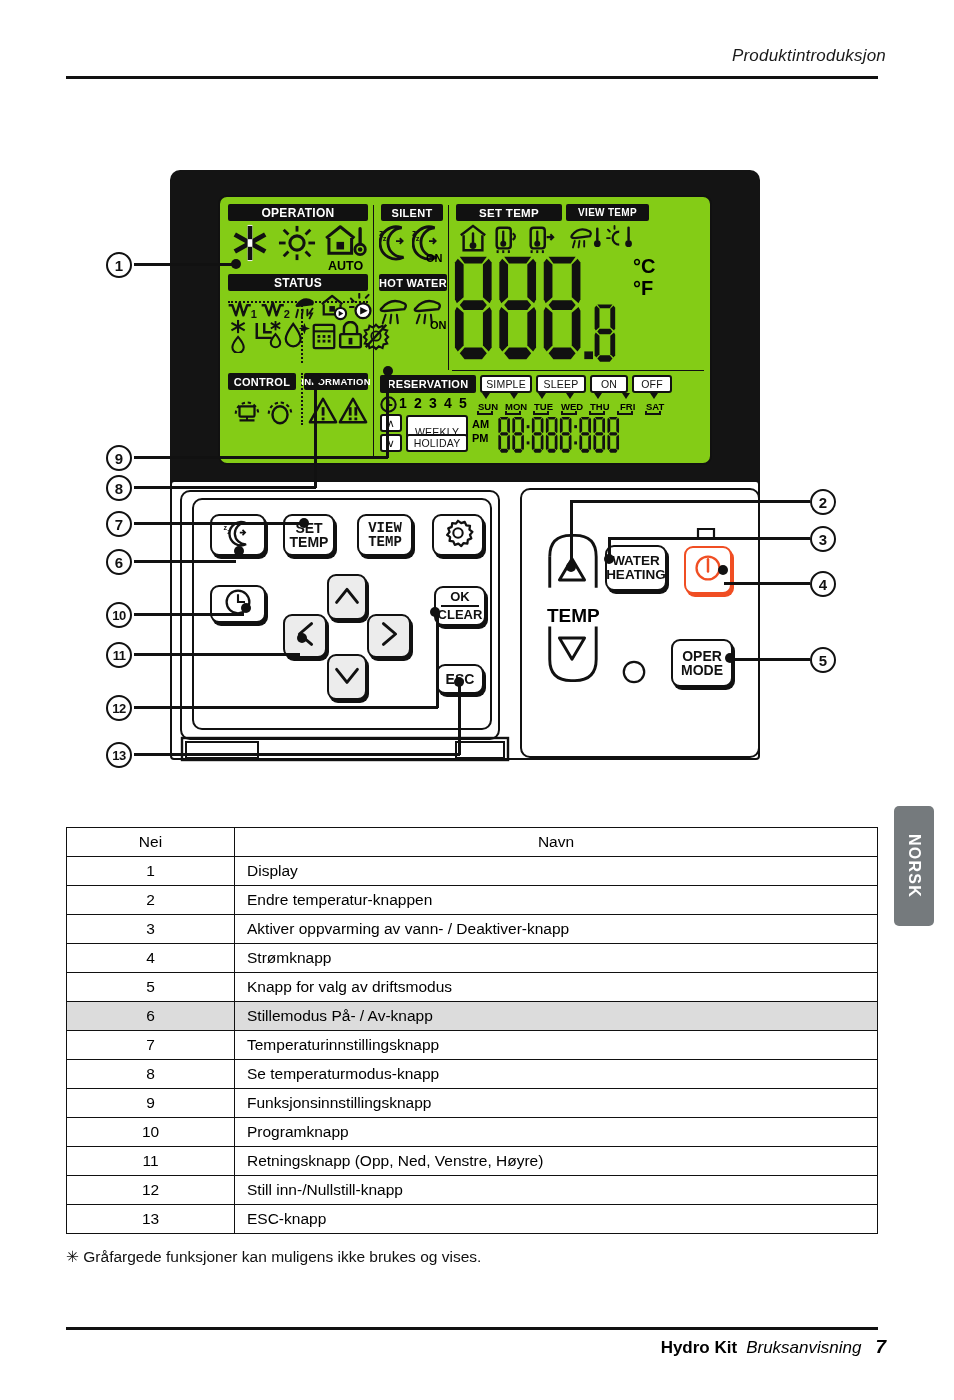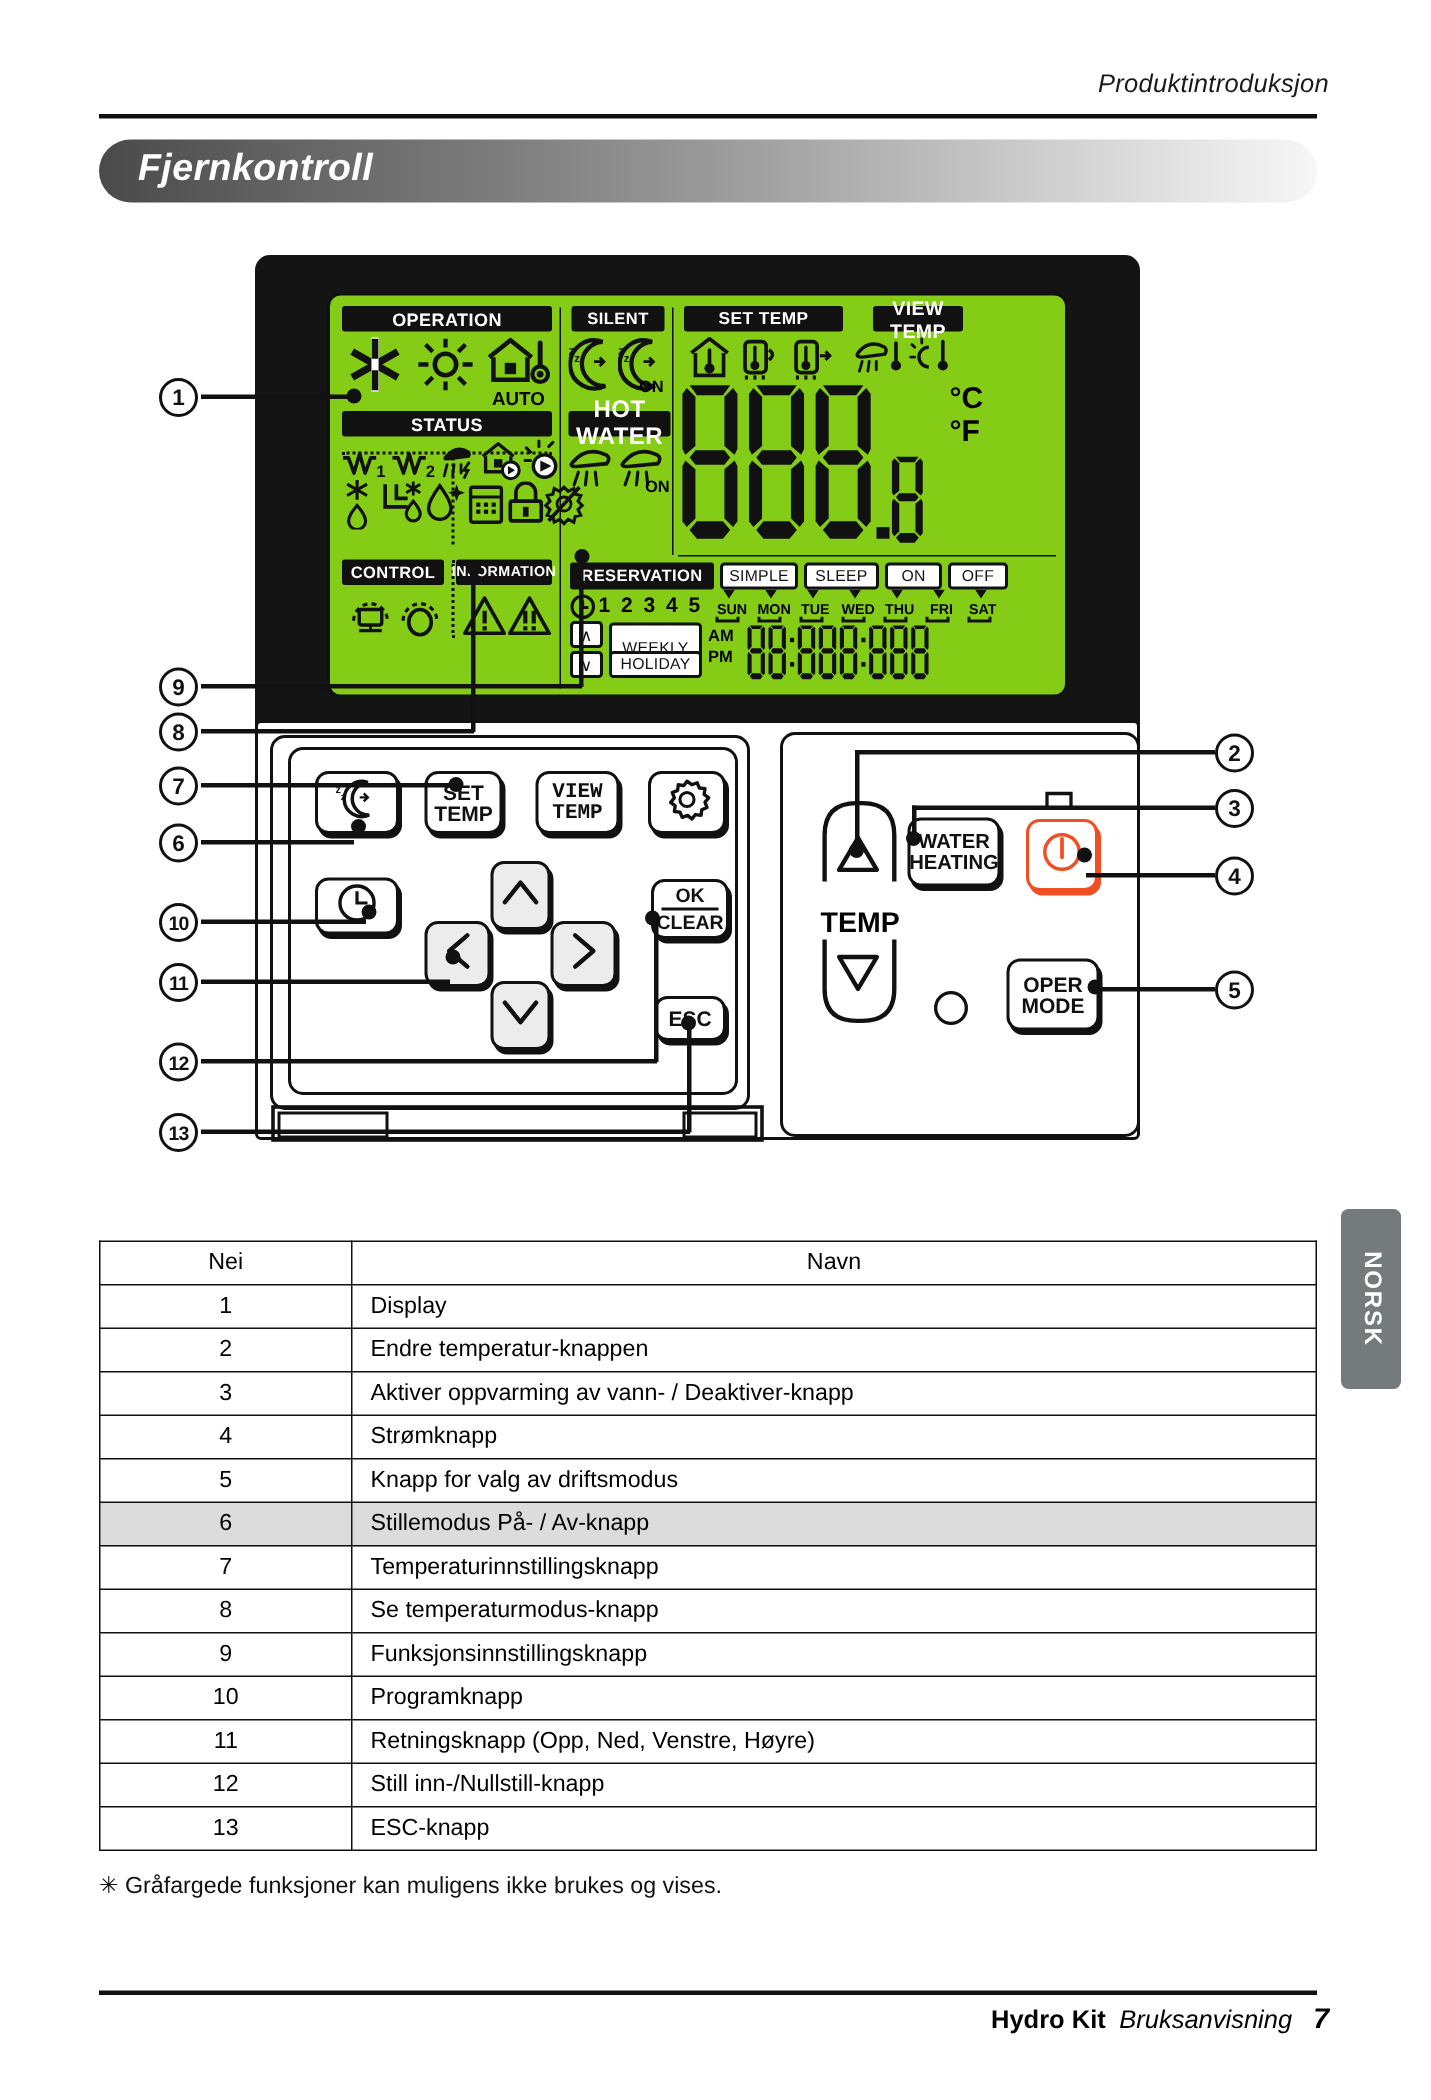--- a/index.html
+++ b/index.html
@@ -143,23 +143,20 @@
   #footer-brand { font-weight:bold; }
   #footer-doc { font-style:italic; }
   #footer-page { font-weight:bold; font-style:italic; font-size:19px; margin-left:5px; }
 </style>
 </head>
 <body>
 
 <div id="header-area">
   <div id="header-chapter">Produktintroduksjon</div>
   <div id="header-rule"></div>
-  <div id="title-banner">
-    <div id="title-banner-text">Fjernkontroll</div>
-  </div>
 </div>
 
 <div id="figure">
 
   <div id="remote-body"></div>
 
   <div id="lcd-frame">
 
     <div class="lcd-vdiv" style="left:153px;height:254px;"></div>
     <div class="lcd-vdiv" style="left:228px;height:165px;"></div>
@@ -366,21 +363,21 @@
     <div class="ic" style="left:192px;top:27px;width:34px;height:38px;">
       <svg viewBox="0 0 36 40" width="34" height="38">
         <path d="M24 4 a17 17 0 1 0 2 31 a14 14 0 0 1 -2 -31Z" fill="none" stroke="#111" stroke-width="3"></path>
         <text x="0" y="13" font-family="Liberation Sans, sans-serif" font-size="9" font-weight="bold" fill="#111">z</text>
         <text x="4" y="18" font-family="Liberation Sans, sans-serif" font-size="8" font-weight="bold" fill="#111">z</text>
         <path d="M18 18 h7 M22 15 l3 3 -3 3" stroke="#111" stroke-width="2" fill="none"></path>
       </svg>
     </div>
     <div class="tiny" style="left:206px;top:55px;font-size:11px;">ON</div>
 
-    <div class="blk-label" style="left:159px;top:77px;width:68px;height:17px;font-size:16px;">HOT WATER</div>
+    <div class="blk-label" style="left:159px;top:77px;width:68px;height:17px;font-size:11px;">HOT WATER</div>
     <div class="ic" style="left:158px;top:98px;width:34px;height:32px;">
       <svg viewBox="0 0 36 34" width="34" height="32">
         <path d="M4 14 Q14 2 28 9 Q31 11 28 15 L7 17 Q1 17 4 14Z" fill="none" stroke="#111" stroke-width="2.6"></path>
         <g stroke="#111" stroke-width="2.2" stroke-linecap="round">
           <line x1="8" y1="21" x2="5" y2="30"></line>
           <line x1="14" y1="21" x2="13" y2="30"></line>
           <line x1="20" y1="21" x2="21" y2="30"></line>
         </g>
       </svg>
     </div>
@@ -390,21 +387,21 @@
         <g stroke="#111" stroke-width="2.2" stroke-linecap="round">
           <line x1="8" y1="21" x2="5" y2="30"></line>
           <line x1="14" y1="21" x2="13" y2="30"></line>
           <line x1="20" y1="21" x2="21" y2="30"></line>
         </g>
       </svg>
     </div>
     <div class="tiny" style="left:210px;top:122px;font-size:11px;">ON</div>
 
     <div class="blk-label" style="left:236px;top:7px;width:106px;height:17px;font-size:11.5px;">SET TEMP</div>
-    <div class="blk-label" style="left:346px;top:7px;width:60px;height:17px;font-size:13px;margin-left:16px;">VIEW TEMP</div>
+    <div class="blk-label" style="left:346px;top:7px;width:83px;height:17px;font-size:10px;">VIEW TEMP</div>
 
     <div class="ic" style="left:238px;top:27px;width:30px;height:30px;">
       <svg viewBox="0 0 32 32" width="30" height="30">
         <path d="M3 12 L16 2 L29 12" fill="none" stroke="#111" stroke-width="2.6" stroke-linejoin="round"></path>
         <path d="M6 12 L6 28 L26 28 L26 12" fill="none" stroke="#111" stroke-width="2.6"></path>
         <path d="M16 10 v9" stroke="#111" stroke-width="2.6" stroke-linecap="round"></path>
         <circle cx="16" cy="23" r="3.6" fill="#111"></circle>
       </svg>
     </div>
     <div class="ic" style="left:272px;top:27px;width:30px;height:30px;">

